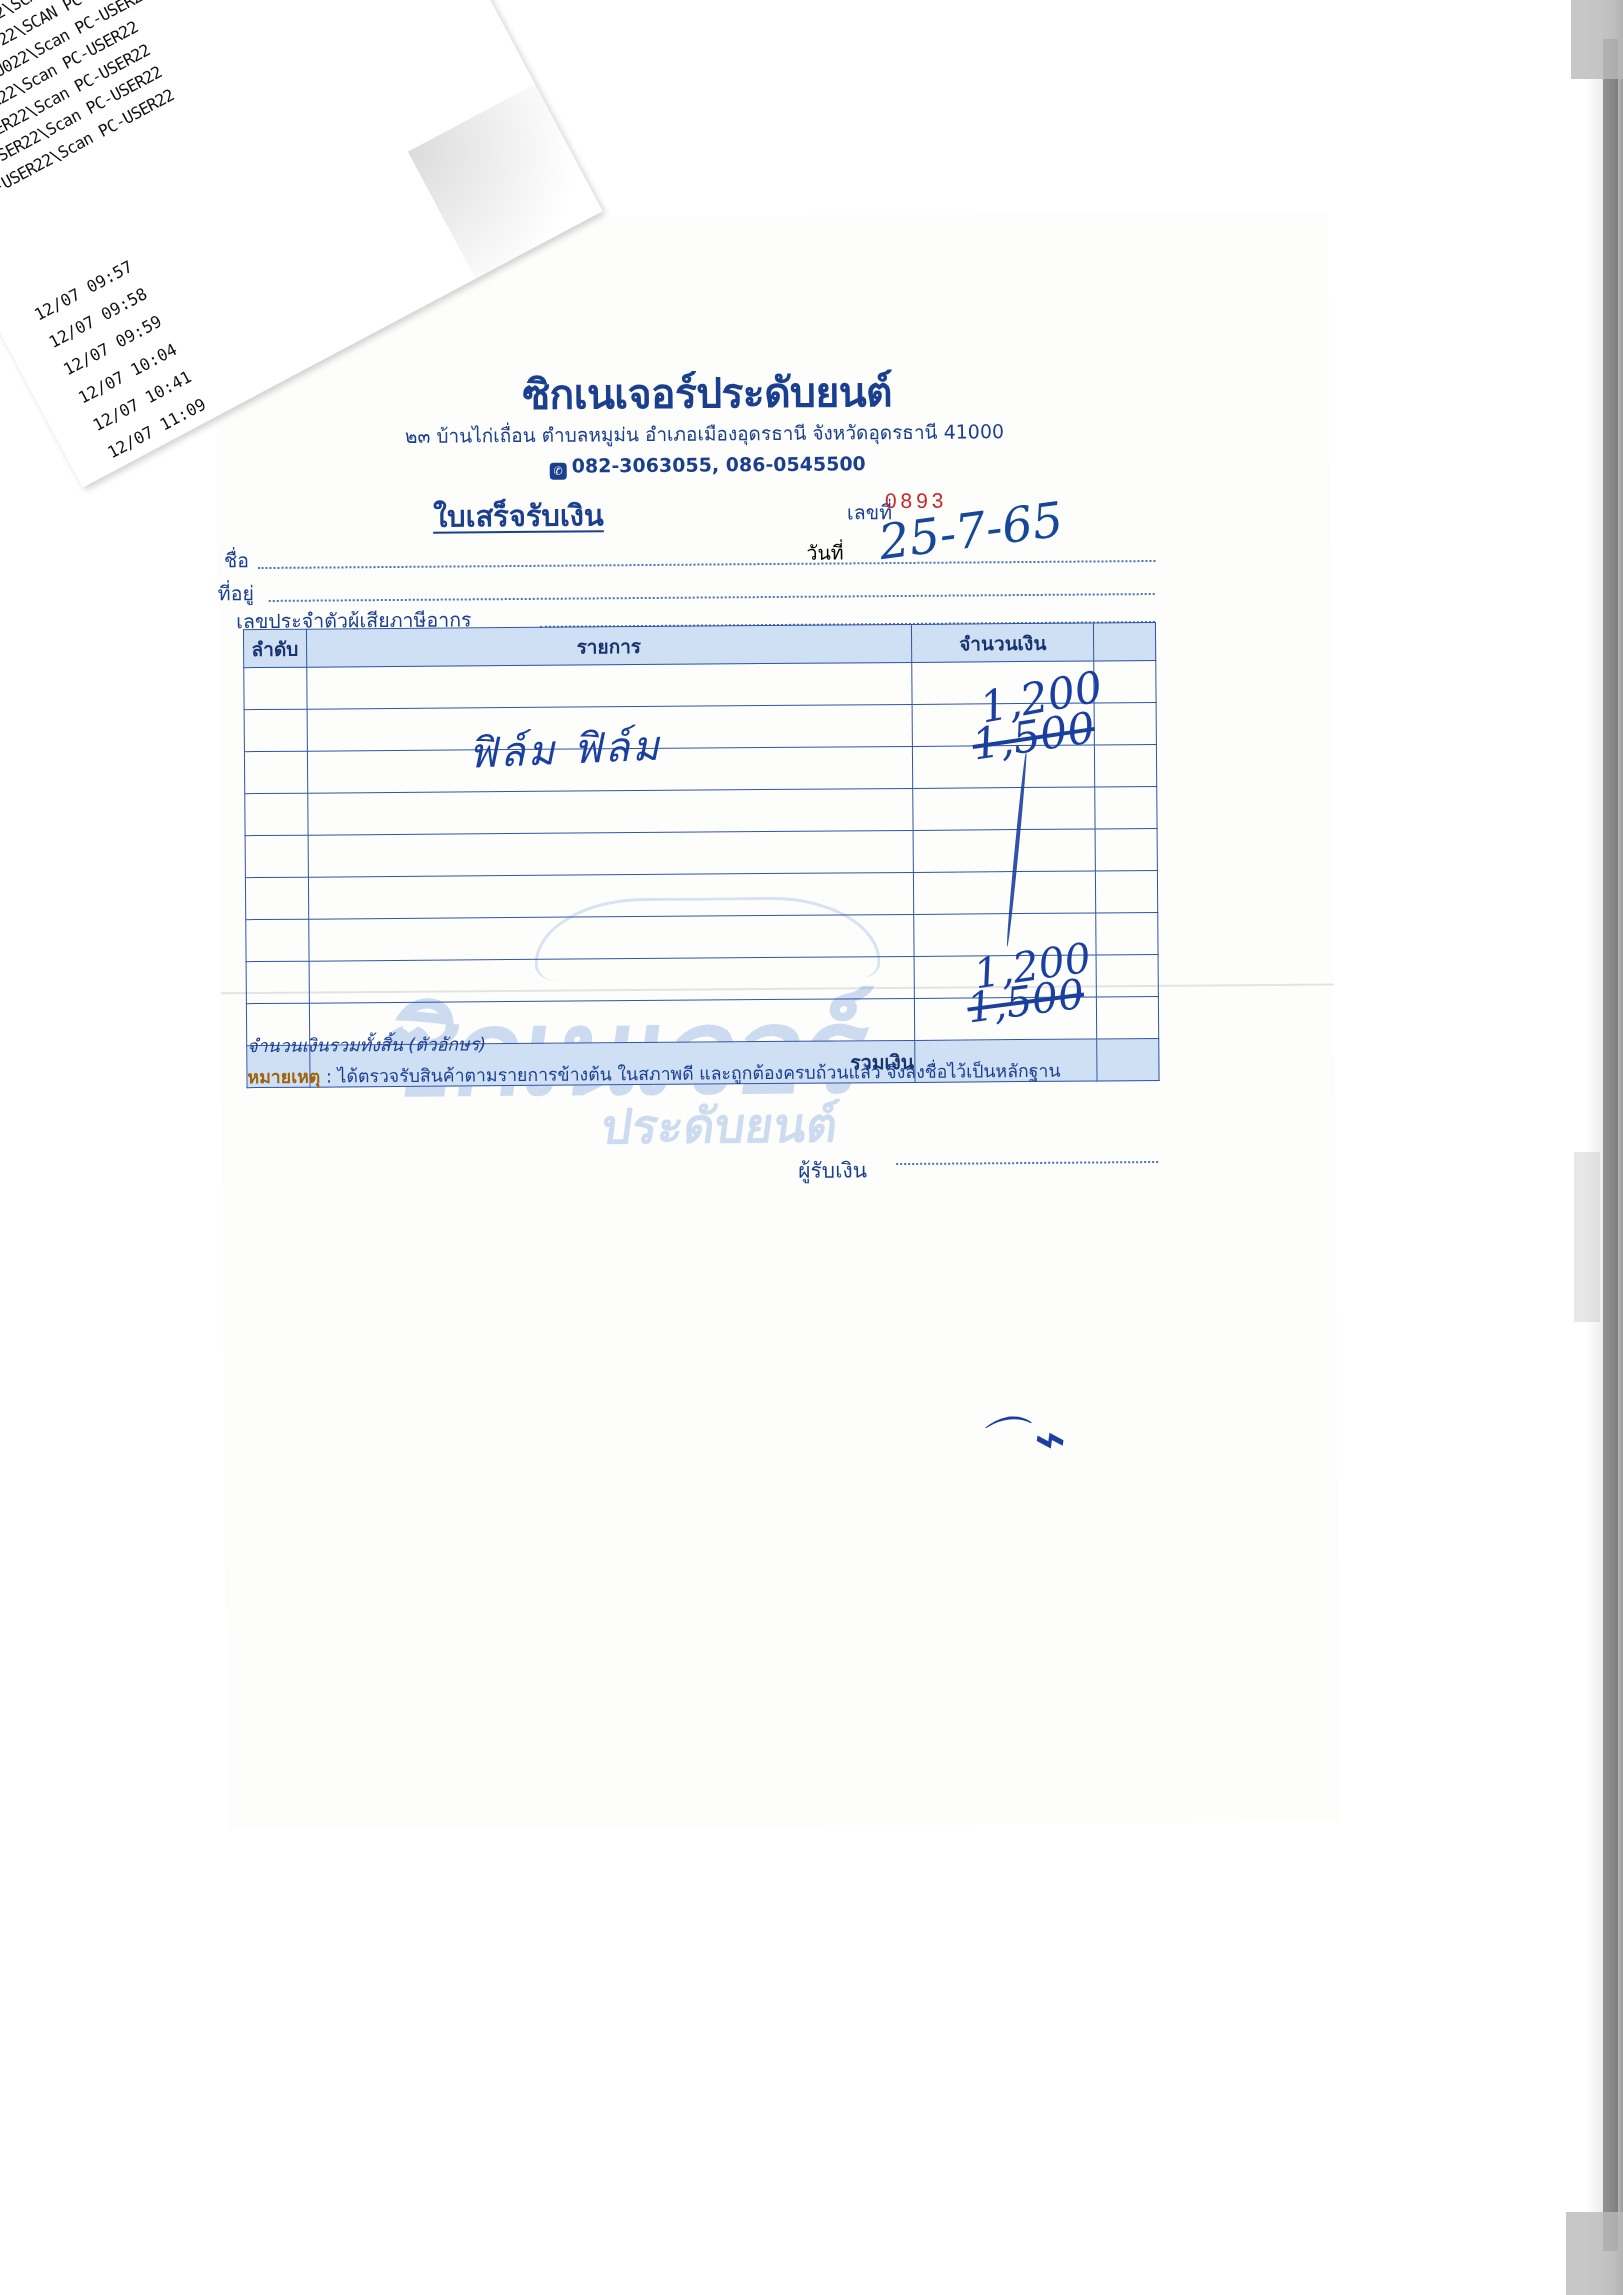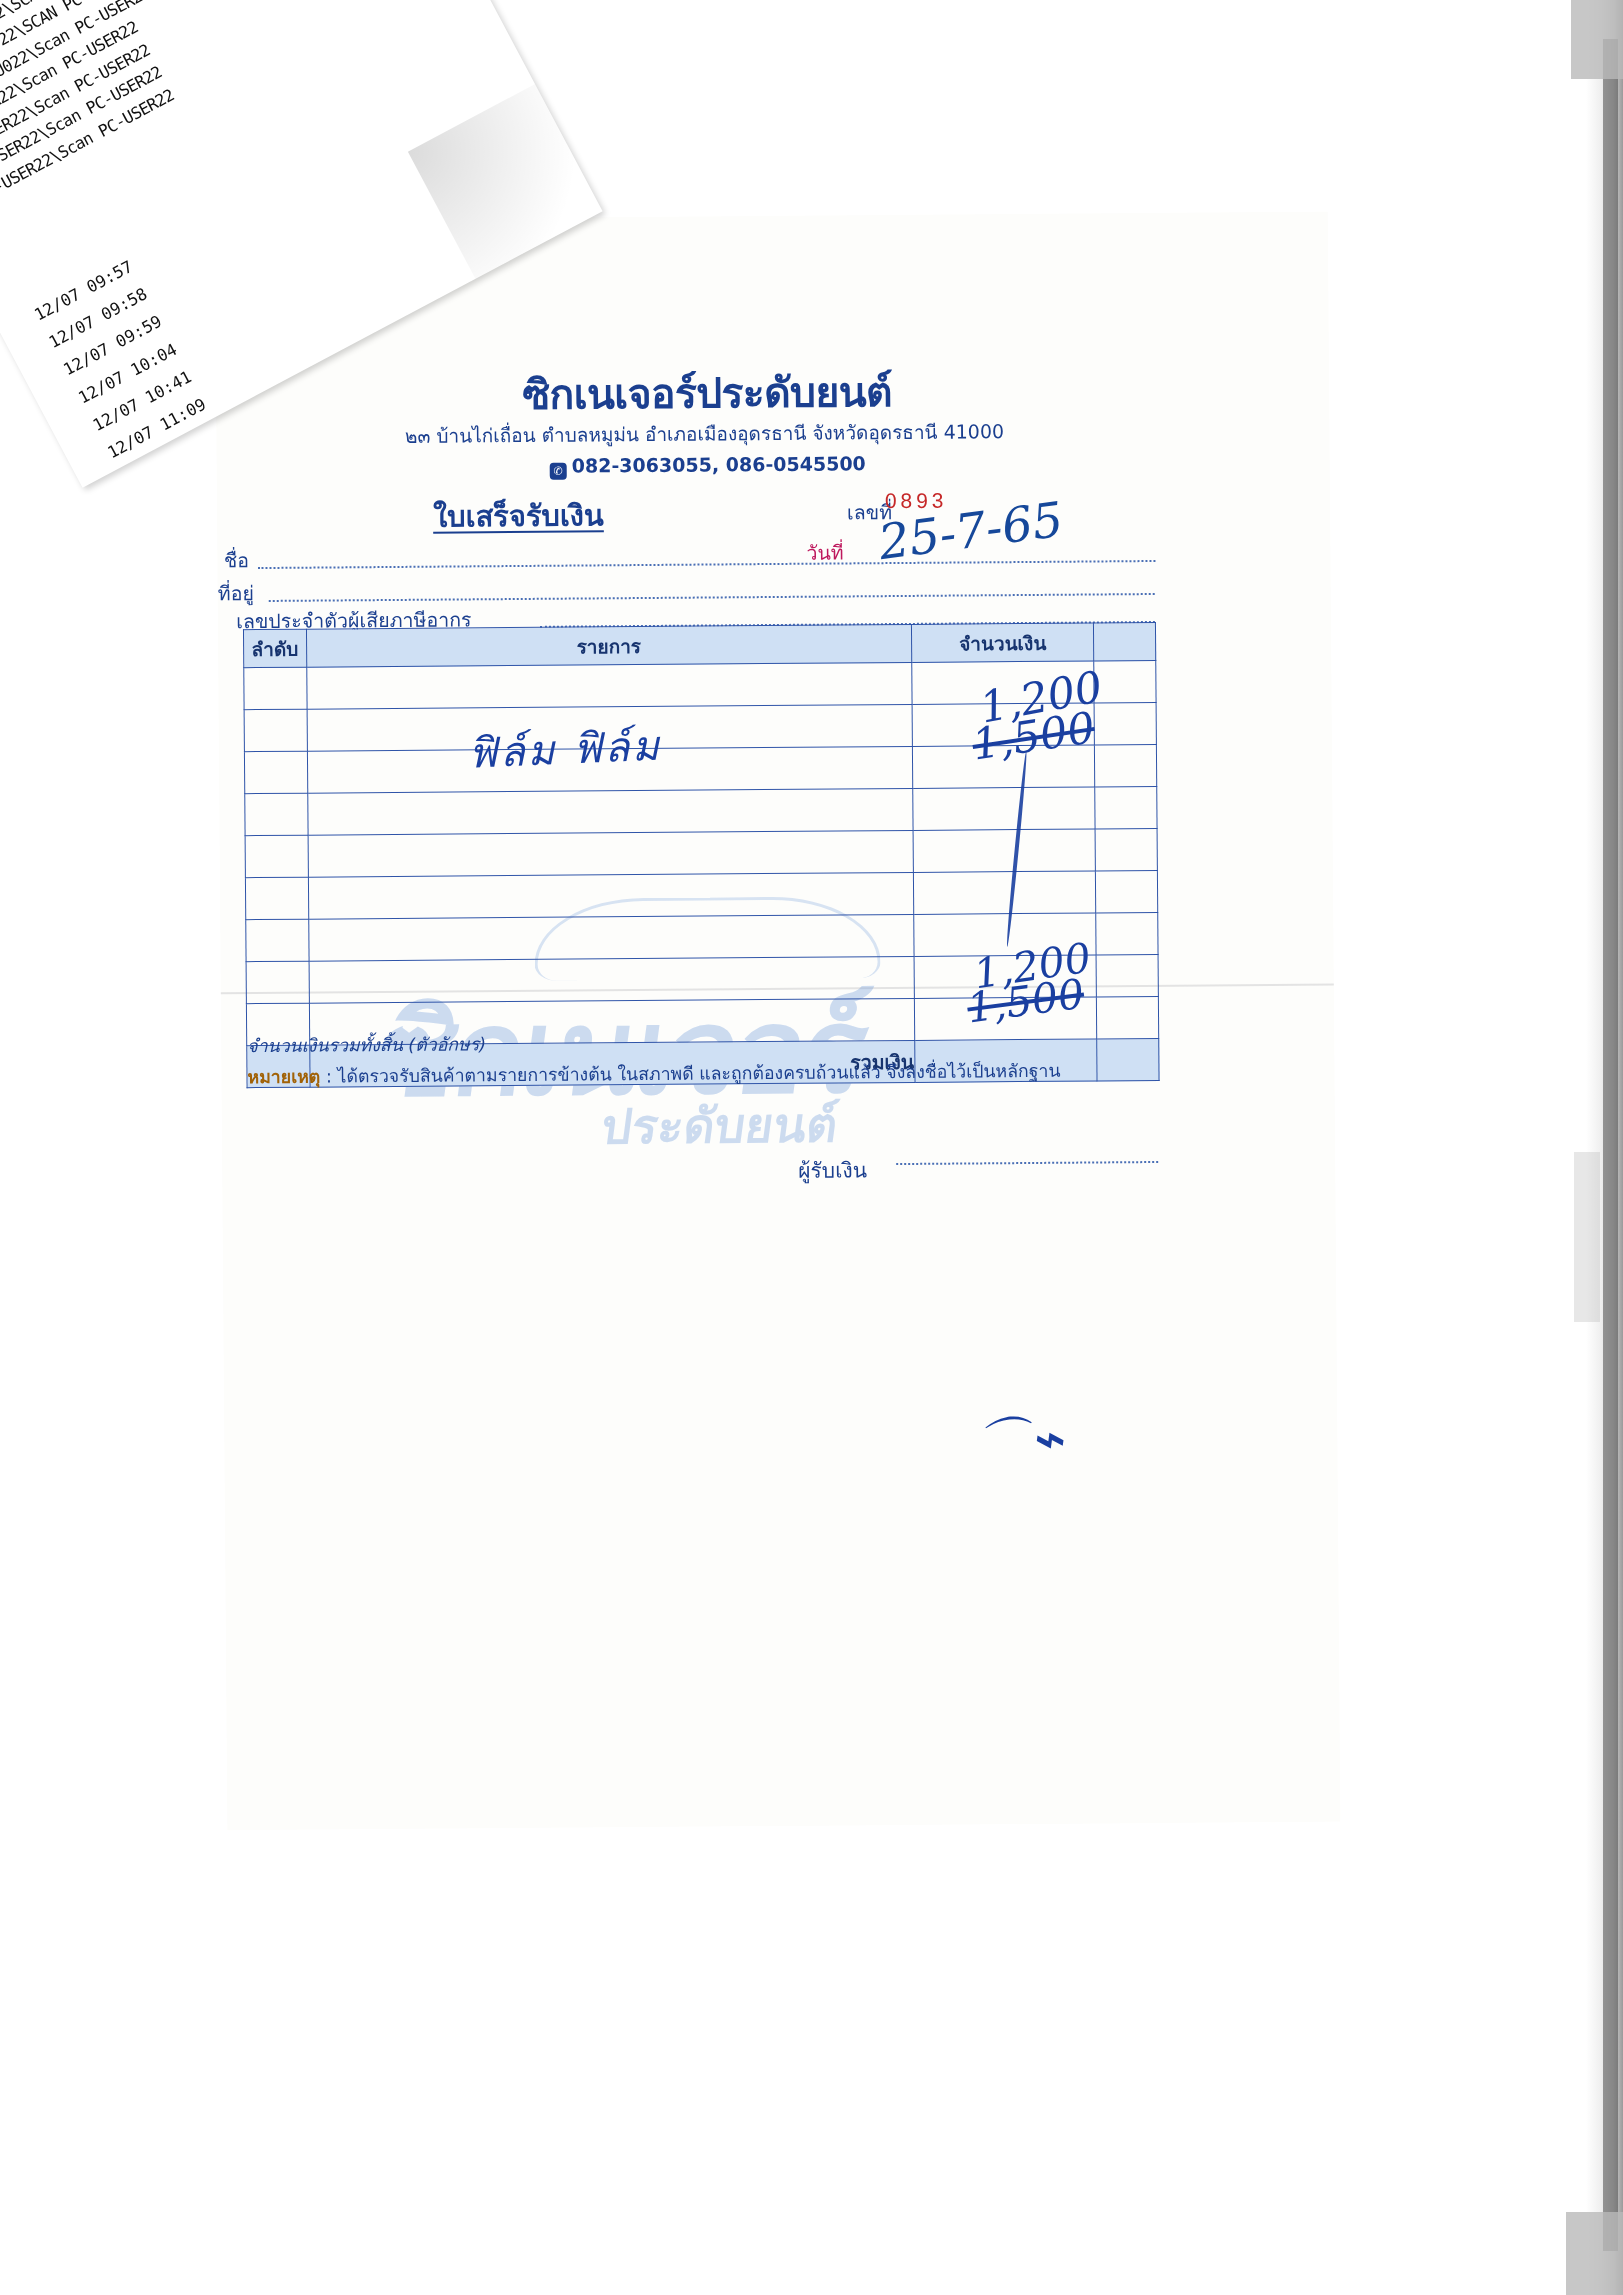--- a/index.html
+++ b/index.html
@@ -143,21 +143,21 @@
     font-size: 21px;
     color: #c62828;
     letter-spacing: 3.9px;
     font-family: Liberation Sans, sans-serif;
   }
   .date-label {
     position: absolute;
     left: 589px;
     top: 321px;
     font-size: 19.6px;
-    color: #be185d;
+    color: #000000;
   }
   .date-value {
     position: absolute;
     left: 661px;
     top: 288px;
     font-size: 48px;
     color: #16489a;
     font-family: "DejaVu Serif", serif;
     transform: rotate(-7deg);
     font-style: italic;

